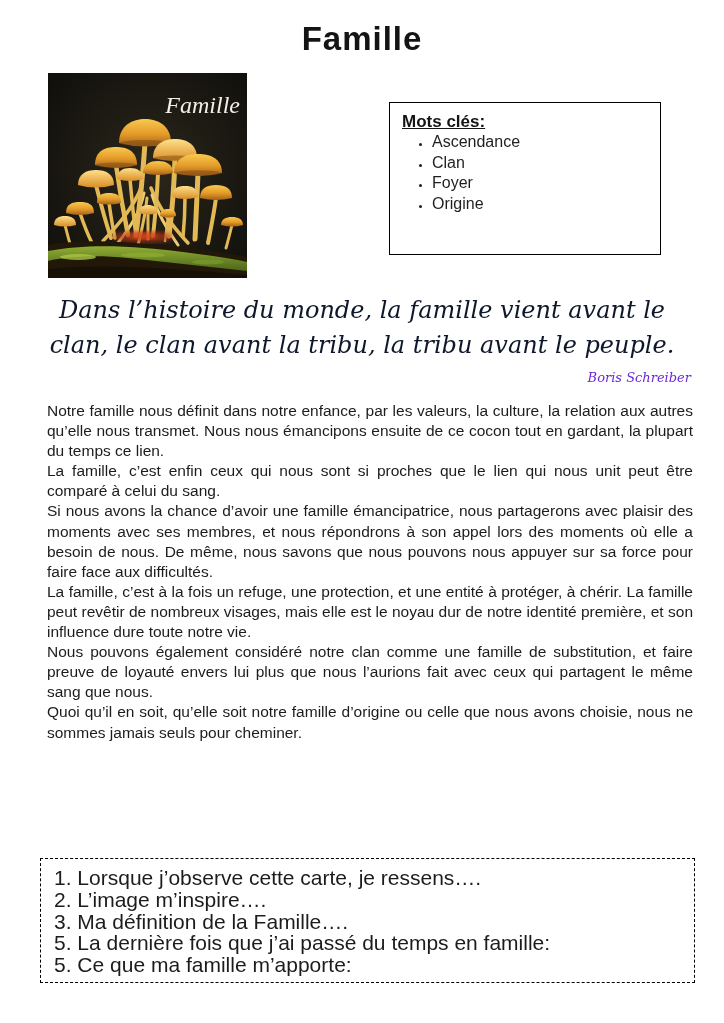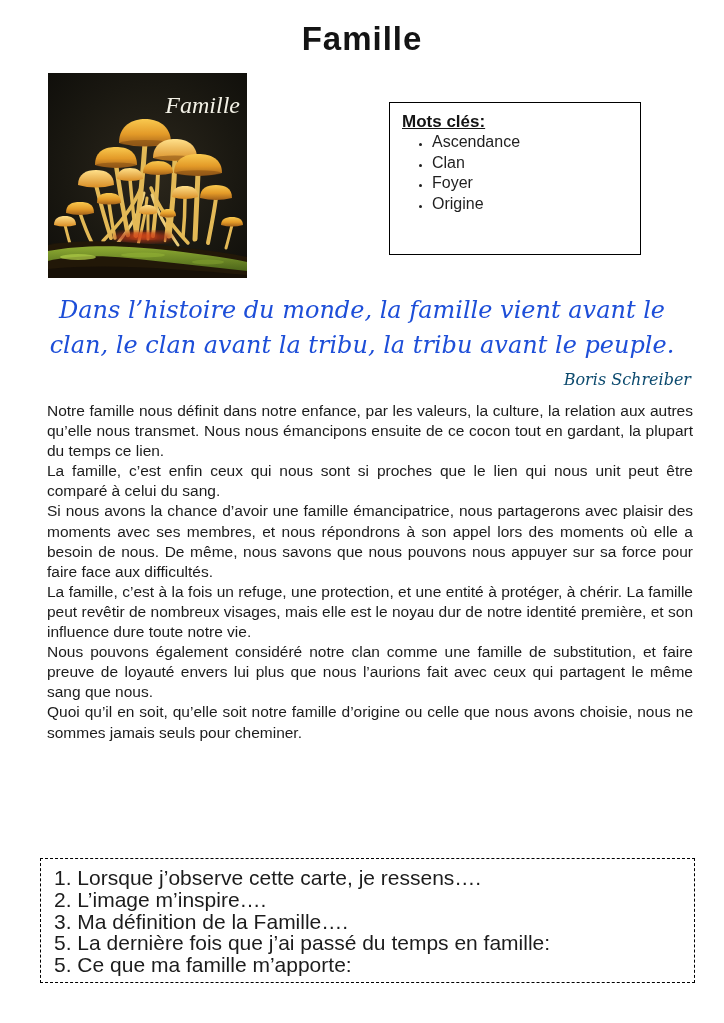--- a/index.html
+++ b/index.html
@@ -26,21 +26,21 @@
   }
   .photo {
     position: absolute;
     left: 48px; top: 73px;
     width: 199px; height: 205px;
   }
   .photo svg { display:block; width:100%; height:100%; }
   .keywords-box {
     position: absolute;
     left: 389px; top: 102px;
-    width: 252px; height: 153px;
+    width: 272px; height: 153px;
     border: 1.5px solid #000;
     padding: 9px 12px;
   }
   .kw-title {
     font-size: 17px;
     font-weight: bold;
     text-decoration: underline;
     color: #141414;
   }
   .kw-list {
@@ -53,29 +53,29 @@
   .kw-list li::marker { font-size: 0.72em; }
   .quote {
     position: absolute;
     top: 293px; left: 42px;
     width: 640px;
     text-align: center;
     font-family: "DejaVu Serif", serif;
     font-style: italic;
     font-size: 24px;
     line-height: 35px;
-    color: #1d4ed8;
+    color: #0f172a;
   }
   .quote-author {
     position: absolute;
     top: 370px; right: 33px;
     font-family: "DejaVu Serif", serif;
     font-style: italic;
-    font-size: 16px;
-    color: #0c4a6e;
+    font-size: 13px;
+    color: #6d28d9;
   }
   .body-text {
     position: absolute;
     top: 401px; left: 47px;
     width: 646px;
     font-size: 15.5px;
     line-height: 20.1px;
     text-align: justify;
     color: #1c1c1c;
   }

